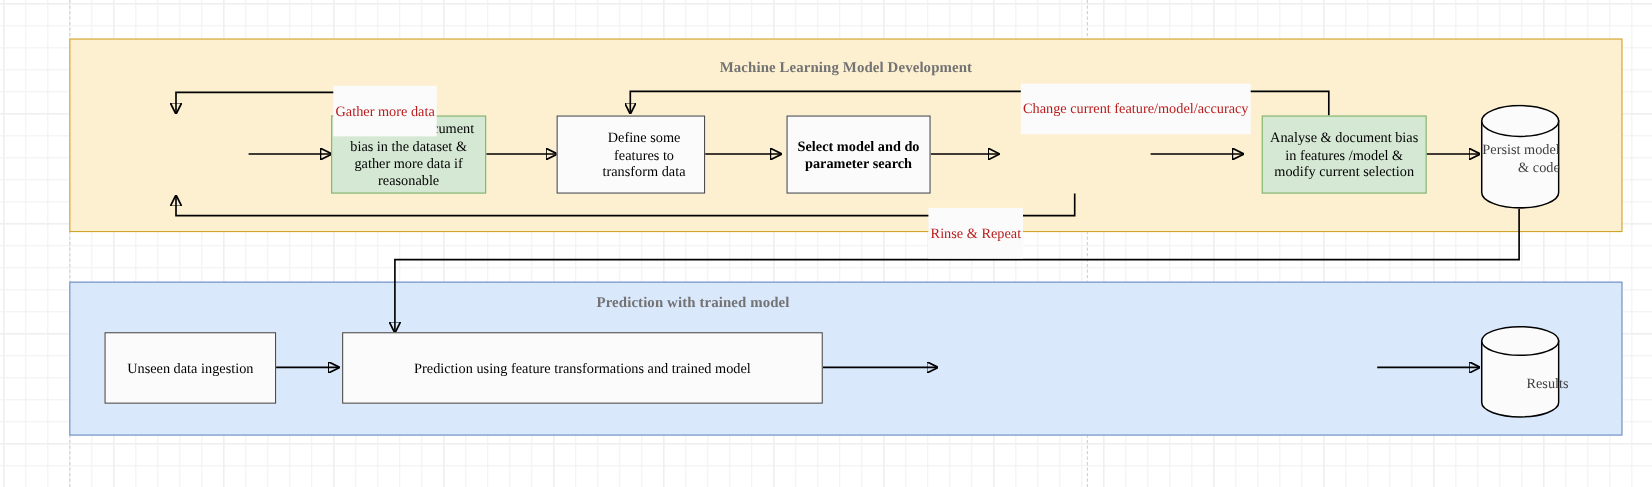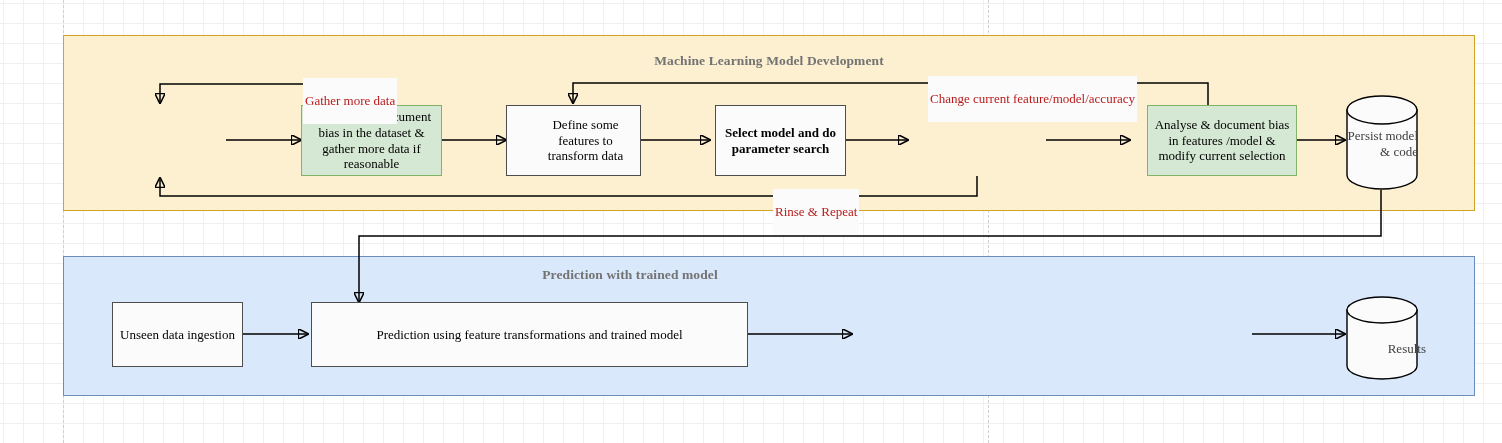--- a/index.html
+++ b/index.html
@@ -184,32 +184,32 @@
   <div class="node node-green" style="left:1133px; top:105px; width:150px; height:71px;margin-left:14px;">Analyse &amp; document bias in features /model &amp; modify current selection</div>
 
   <div class="cyl" style="left:1346px; top:95px; width:72px; height:95px;">
     <svg width="72" height="95" viewBox="0 0 72 95">
       <path d="M 1 15 L 1 80 A 35 14 0 0 0 71 80 L 71 15 Z" fill="#fbfbfb" stroke="#000000" stroke-width="1.4"></path>
       <ellipse cx="36" cy="15" rx="35" ry="14" fill="#fbfbfb" stroke="#000000" stroke-width="1.4"></ellipse>
     </svg>
     <div class="cyl-label" style="top:33px;">Persist model &amp; code</div>
   </div>
 
-  <div class="node node-white" style="left:95px;  top:302px; width:131px; height:65px;margin-left:17px;">Unseen data ingestion</div>
+  <div class="node node-white" style="left:95px;  top:302px; width:156px; height:65px;">Unseen data ingestion</div>
 
   <div class="node node-white" style="left:311px; top:302px; width:437px; height:65px;">Prediction using feature transformations and trained model</div>
 
 
   <div class="cyl" style="left:1346px; top:296px; width:80px; height:84px;text-decoration:underline;">
     <svg width="72" height="84" viewBox="0 0 72 84">
       <path d="M 1 14 L 1 70 A 35 13 0 0 0 71 70 L 71 14 Z" fill="#fbfbfb" stroke="#000000" stroke-width="1.4"></path>
       <ellipse cx="36" cy="14" rx="35" ry="13" fill="#fbfbfb" stroke="#000000" stroke-width="1.4"></ellipse>
     </svg>
     <div class="cyl-label" style="top:45px;">Results</div>
   </div>
 
   <div class="edge-label" style="left:303px; top:78px;">Gather more data</div>
 
   <div class="edge-label" style="left:928px; top:76px;">Change current feature/model/accuracy</div>
 
-  <div class="edge-label" style="left:773px; top:189px;">Rinse &amp; Repeat</div>
+  <div class="edge-label" style="left:844px; top:189px;">Rinse &amp; Repeat</div>
 
 </div>
 
 </body></html>

